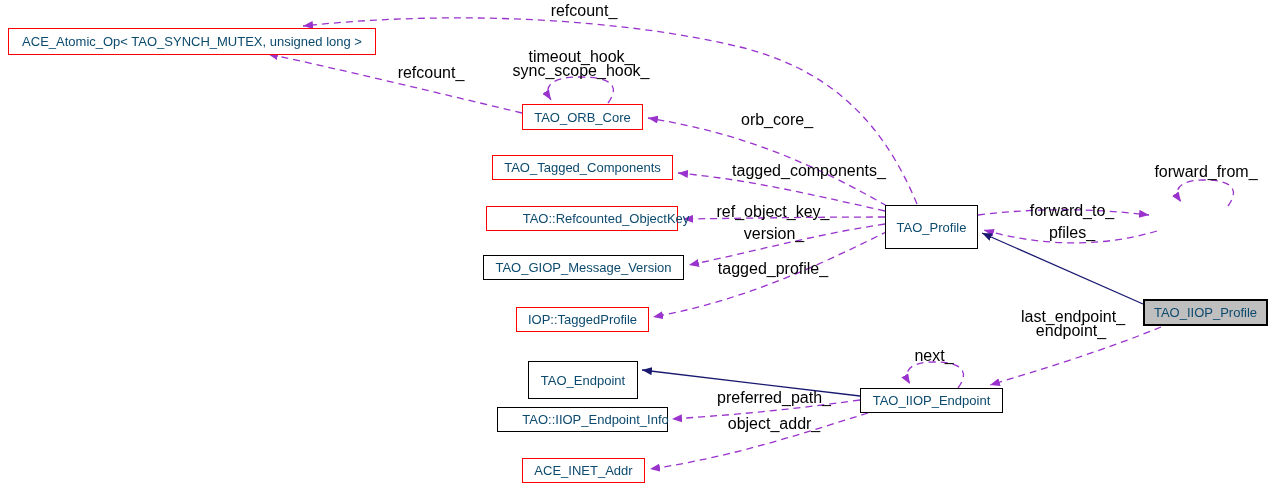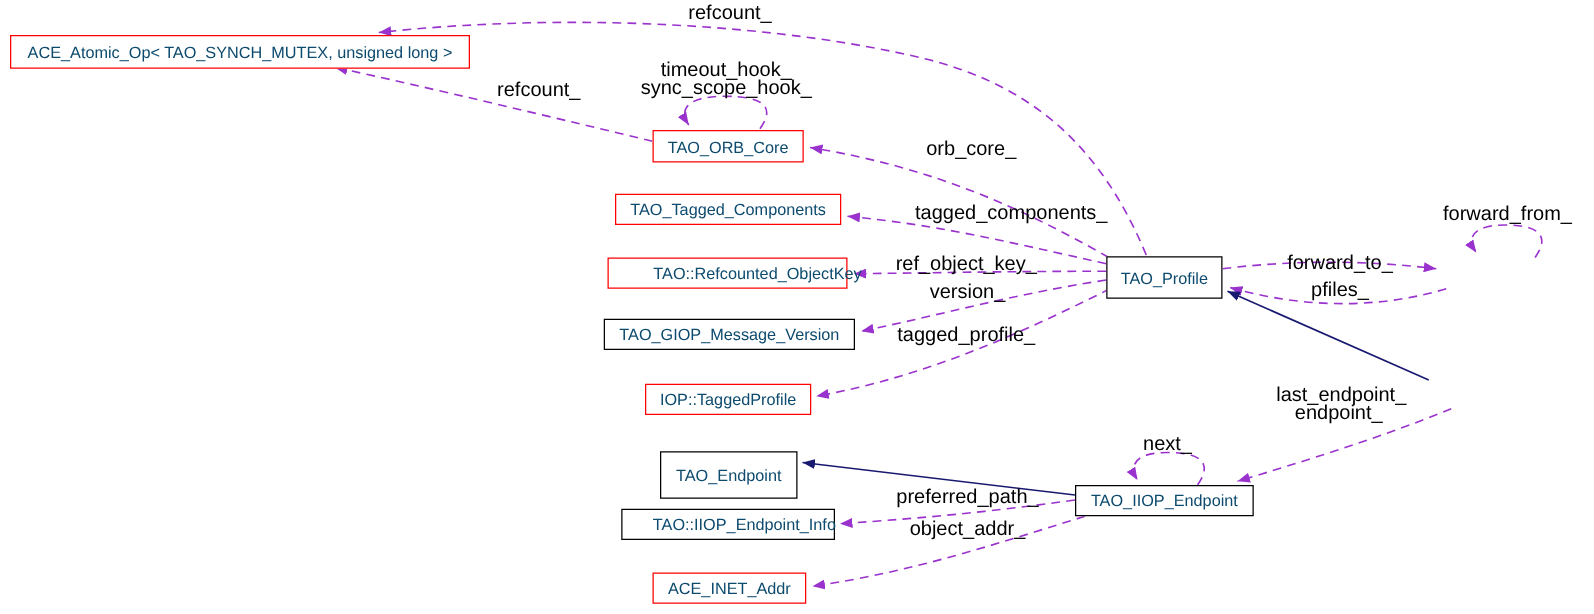--- a/index.html
+++ b/index.html
@@ -86,23 +86,24 @@
   <div class="node" style="left:483px; top:255px; width:201px; height:25px;">TAO_GIOP_Message_Version</div>
 
   <div class="node truncated" style="left:516px; top:307px; width:133px; height:25px;">IOP::TaggedProfile</div>
 
   <div class="node" style="left:528px; top:361px; width:110px; height:38px;">TAO_Endpoint</div>
 
   <div class="node" style="left:497px; top:407px; width:171px; height:25px;padding-left:26px;">TAO::IIOP_Endpoint_Info</div>
 
   <div class="node truncated" style="left:522px; top:458px; width:123px; height:25px;">ACE_INET_Addr</div>
 
-  <div class="node" style="left:885px; top:205px; width:93px; height:34px;">TAO_Profile</div>
+  <div class="node" style="left:885px; top:205px; width:93px; height:44px;">TAO_Profile</div>
 
 
+  <div class="node current" style="left:1143px; top:299px; width:125px; height:27px;">TAO_IIOP_Profile</div>
 
   <div class="node" style="left:860px; top:388px; width:143px; height:25px;">TAO_IIOP_Endpoint</div>
 
   <div class="edge-label" style="left:584px; top:4px;">refcount_</div>
 
   <div class="edge-label" style="left:431px; top:66px;">refcount_</div>
 
   <div class="edge-label" style="left:581px; top:50px;">timeout_hook_</div>
 
   <div class="edge-label" style="left:581px; top:64px;">sync_scope_hook_</div>

